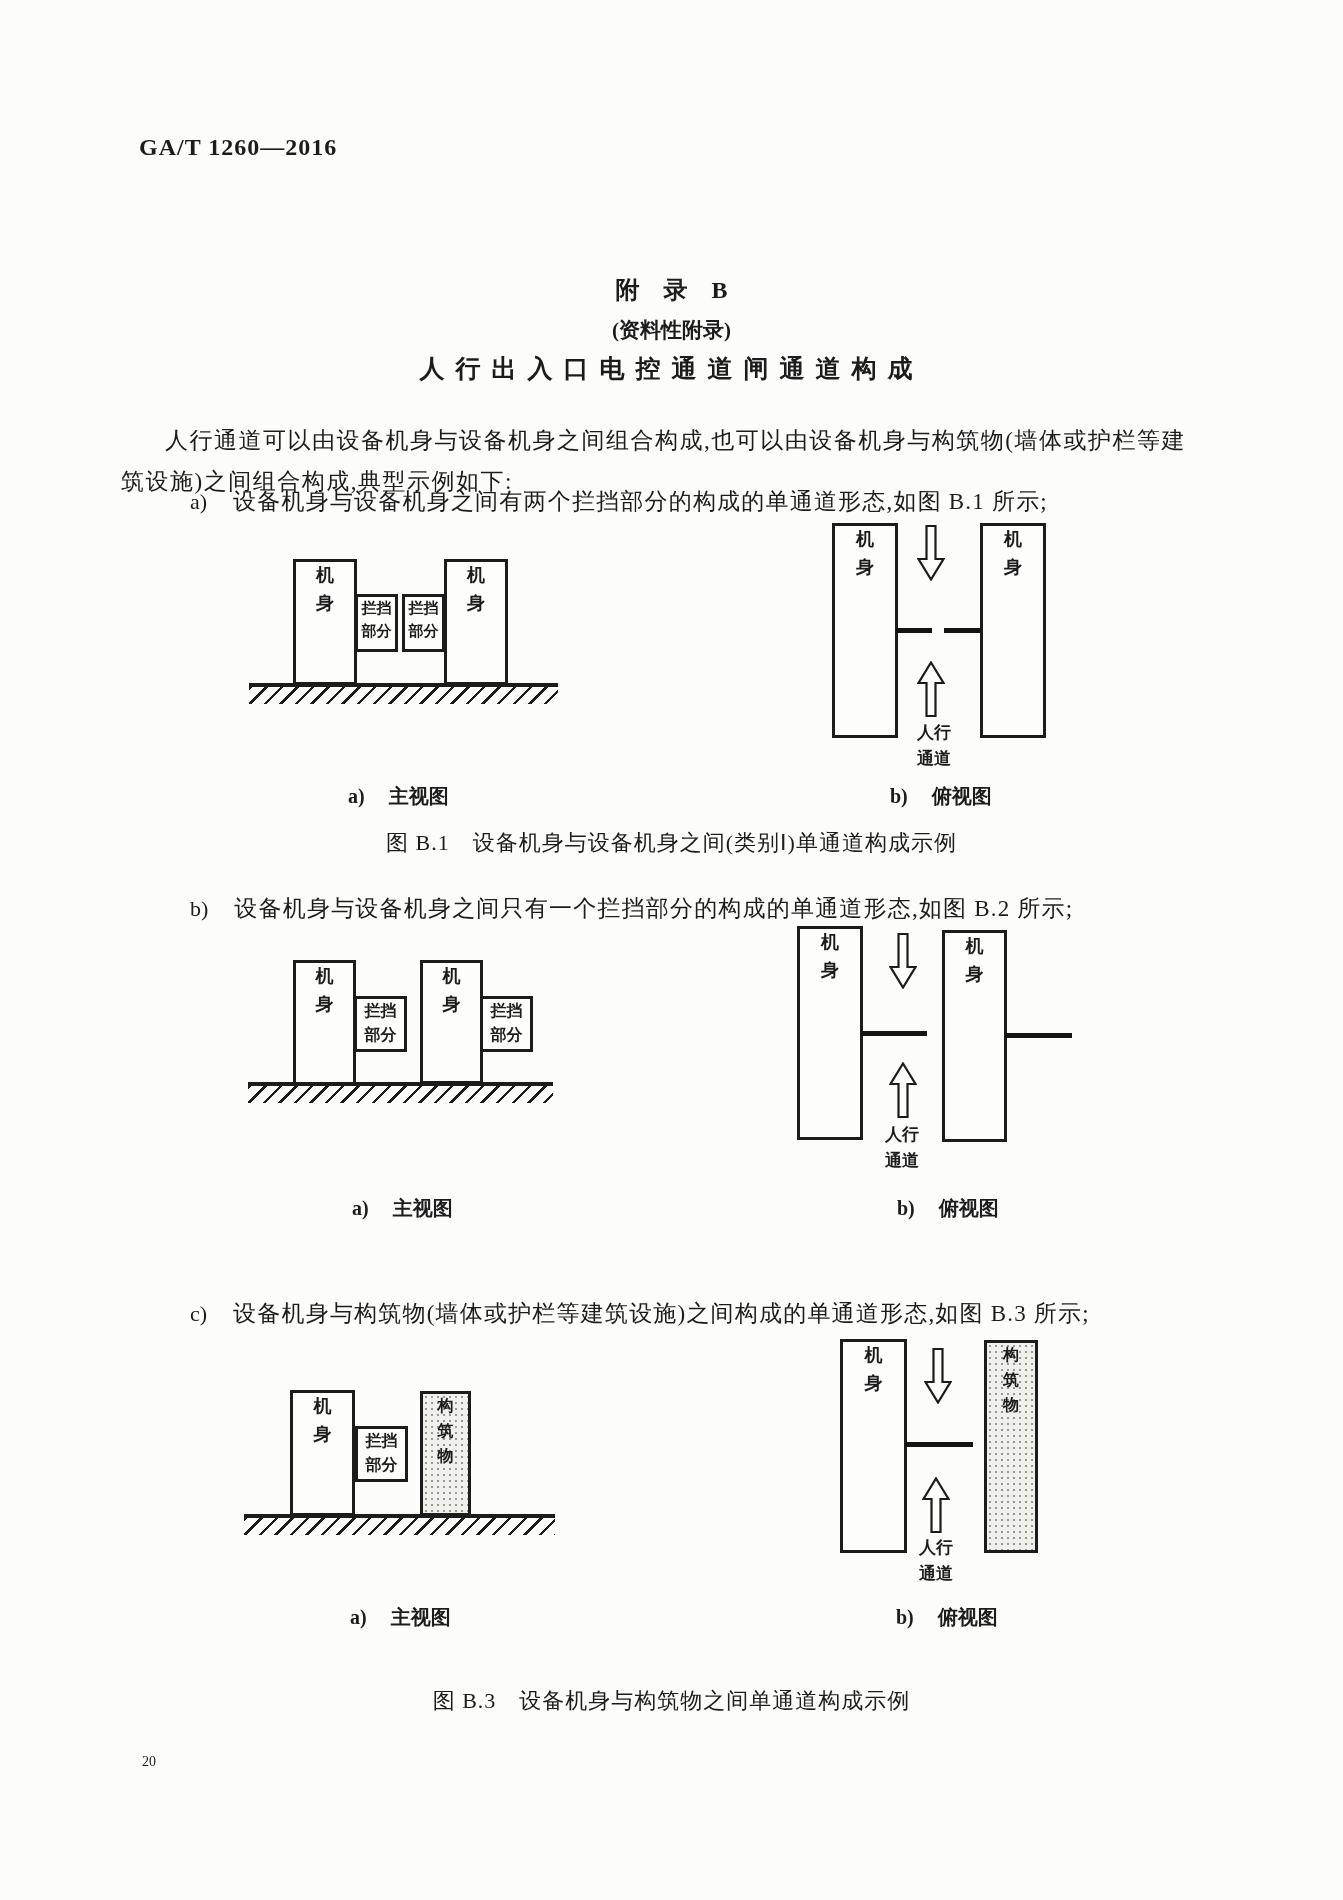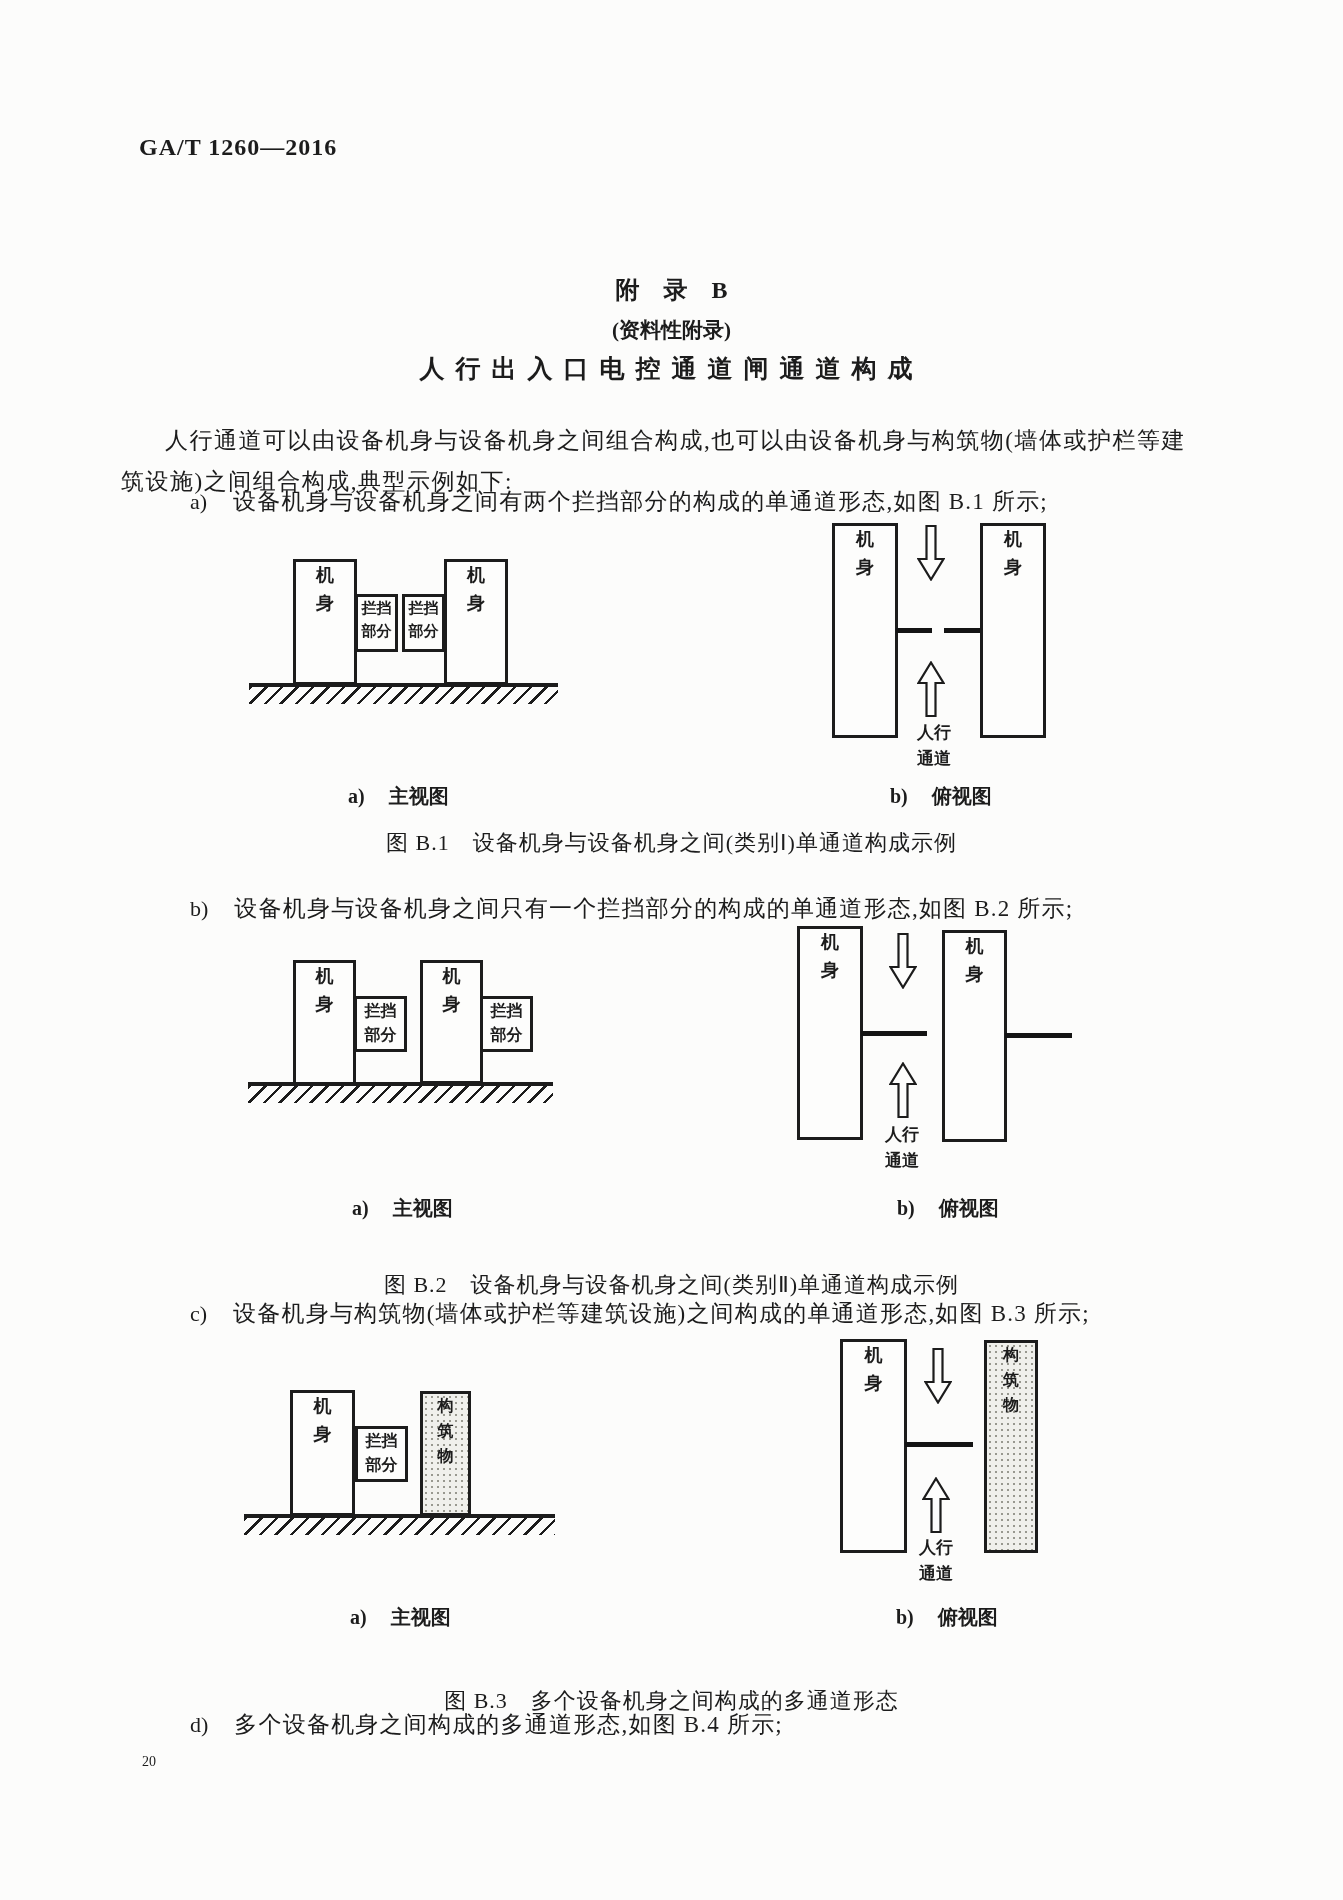--- a/index.html
+++ b/index.html
@@ -149,21 +149,20 @@
   <div class="passage" style="left:868px;top:1122px">
     <span class="blabel fs17">人行通道</span>
   </div>
 
   <div class="view-caption" style="left:352px;top:1195px">
     <span class="vmark">a)</span><span>主视图</span>
   </div>
   <div class="view-caption" style="left:897px;top:1195px">
     <span class="vmark">b)</span><span>俯视图</span>
   </div>
-  <div class="fig-caption" style="top:1270px">图 B.2　设备机身与设备机身之间(类别Ⅱ)单通道构成示例</div>
 
   <div class="item" style="top:1298px">
     <span class="imark">c)</span><span>设备机身与构筑物(墙体或护栏等建筑设施)之间构成的单通道形态,如图 B.3 所示;</span>
   </div>
 
   <div class="box" style="left:290px;top:1390px;width:65px;height:126px">
     <span class="vlabel fs18">机身</span>
   </div>
   <div class="box" style="left:355px;top:1426px;width:53px;height:56px;z-index:2">
     <span class="blabel fs16">拦挡部分</span>
@@ -190,21 +189,18 @@
   <div class="passage" style="left:902px;top:1535px">
     <span class="blabel fs17">人行通道</span>
   </div>
 
   <div class="view-caption" style="left:350px;top:1604px">
     <span class="vmark">a)</span><span>主视图</span>
   </div>
   <div class="view-caption" style="left:896px;top:1604px">
     <span class="vmark">b)</span><span>俯视图</span>
   </div>
-  <div class="fig-caption" style="top:1686px">图 B.3　多个设备机身之间构成的多通道形态</div>
-
-  <div class="item" style="top:1709px">
-    <span class="imark">d)</span><span>多个设备机身之间构成的多通道形态,如图 B.4 所示;</span>
-  </div>
+  <div class="fig-caption" style="top:1686px">图 B.3　设备机身与构筑物之间单通道构成示例</div>
+
 
   <div class="page-num">20</div>
 
 </div>
 
 </body></html>

